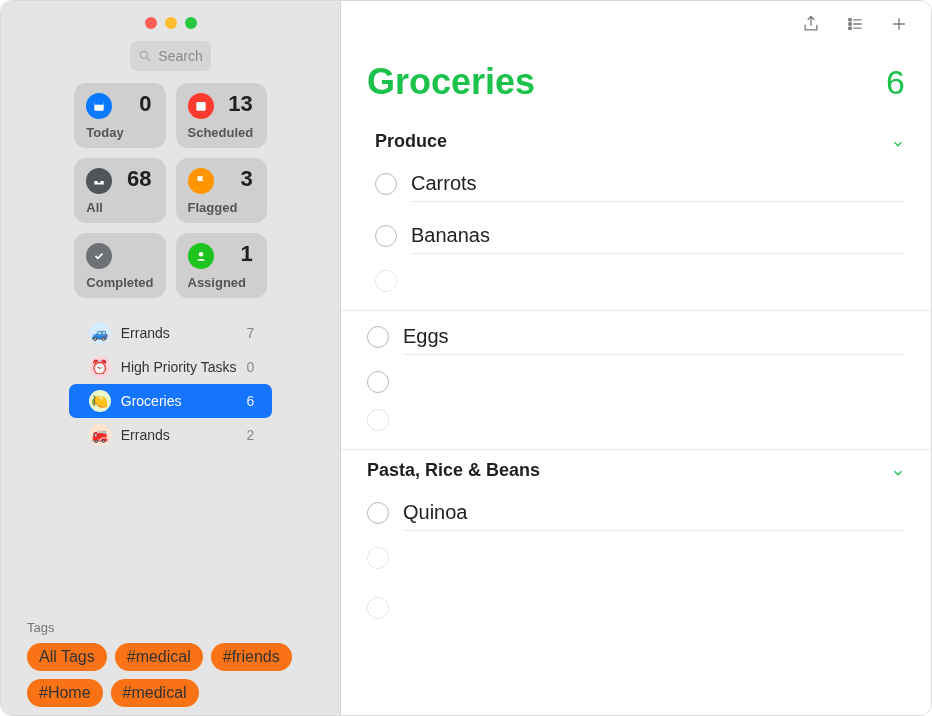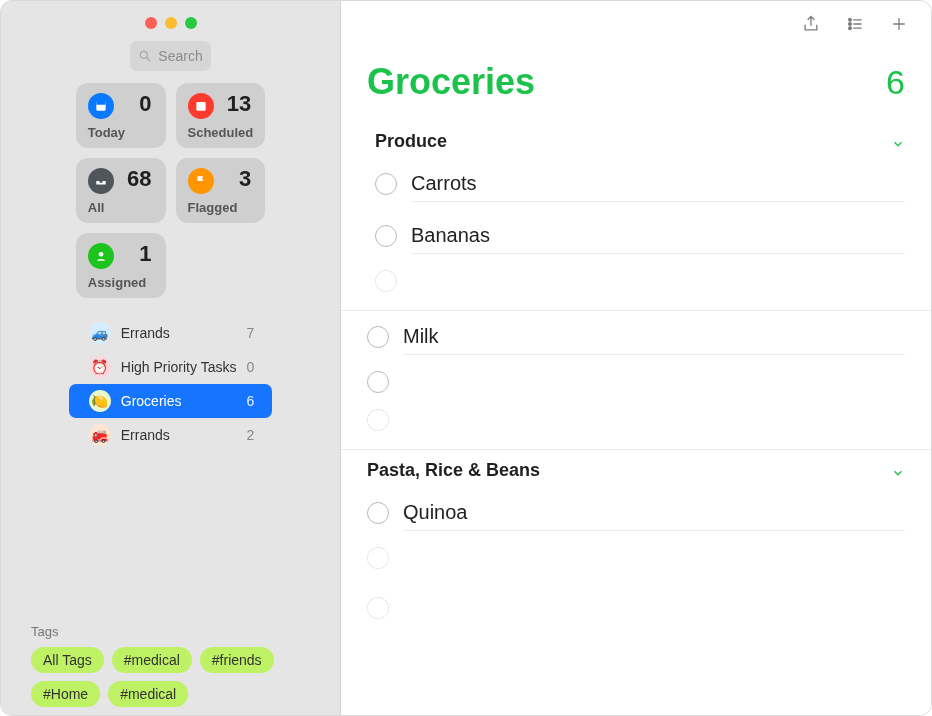--- a/index.html
+++ b/index.html
@@ -48,26 +48,26 @@
   .lists { padding:6px 0; flex:1; overflow:auto;}
   .list-row{
     display:flex;align-items:center;gap:10px;
     padding:6px 18px 6px 20px; margin:0 10px;
     border-radius:7px; font-size:14px; color:#333; cursor:pointer;
   }
   .list-row.selected{ background:#1675ff; color:#fff;}
   .list-row .cnt{margin-left:auto;font-size:14px;color:#888;}
   .list-row.selected .cnt{color:#e6f0ff;}
   .emoji{width:22px;height:22px;border-radius:50%;display:flex;align-items:center;justify-content:center;font-size:14px;}
-  .tags-section{padding:8px 30px;}
+  .tags-section{padding:8px 18px;margin-left:8px;}
   .tags-header{font-size:13px;color:#777;margin-bottom:8px;}
   .tags{display:flex;flex-wrap:wrap;gap:8px;}
   .tag{
-    background:#bef264;border-radius:14px;padding:5px 12px;
-    font-size:14px;color:#333;cursor:pointer;
+    background:#f97316;border-radius:14px;padding:5px 12px;
+    font-size:16px;color:#333;cursor:pointer;
   }
   .add-list{
     display:flex;align-items:center;gap:8px;
     padding:12px 16px; font-size:14px;color:#6a6a6a;cursor:pointer;
     border-top:1px solid #d4d4d4;
   }
   .add-list .plus{width:16px;height:16px;border:1.5px solid #8a8a8a;border-radius:50%;position:relative;}
   .add-list .plus::before,.add-list .plus::after{content:"";position:absolute;background:#8a8a8a;}
   .add-list .plus::before{left:3px;right:3px;top:6.5px;height:1.5px;}
   .add-list .plus::after{top:3px;bottom:3px;left:6.5px;width:1.5px;}
@@ -163,20 +163,29 @@
     <div class="card">
       <div class="icon" style="background:#ff9500">
         <svg viewBox="0 0 24 24">
             <path d="M6 4v16M6 4h10l-2 4 2 4H6" fill="#fff"></path>
           </svg>
       </div>
       <span class="label">Flagged</span>
       <span class="num">3</span>
     </div>
     <div class="card">
+      <div class="icon" style="background:#6e7176">
+        <svg viewBox="0 0 24 24">
+            <path d="M6 12l4 4 8-8" stroke="#fff" stroke-width="3" fill="none"></path>
+          </svg>
+      </div>
+      <span class="label">Completed</span>
+      <span class="num"></span>
+    </div>
+    <div class="card">
       <div class="icon" style="background:#1ec41e">
         <svg viewBox="0 0 24 24">
             <circle cx="12" cy="9" r="4" fill="#fff"></circle>
             <path d="M5 20c1-4 13-4 14 0" fill="#fff"></path>
           </svg>
       </div>
       <span class="label">Assigned</span>
       <span class="num">1</span>
     </div>
   </div>
@@ -268,21 +277,21 @@
           <div class="item ghost">
             <span class="circle dotted"></span>
             <span class="text"></span>
           </div>
         </div>
       </div>
       <div class="section">
         <div class="items">
           <div class="item">
             <span class="circle"></span>
-      <span class="text">Milk</span>
+      <span class="text">Eggs</span>
           </div>
           <div class="item">
             <span class="circle"></span>
           </div>
           <div class="item ghost">
             <span class="circle dotted"></span>
             <span class="text"></span>
           </div>
         </div>
       </div>

